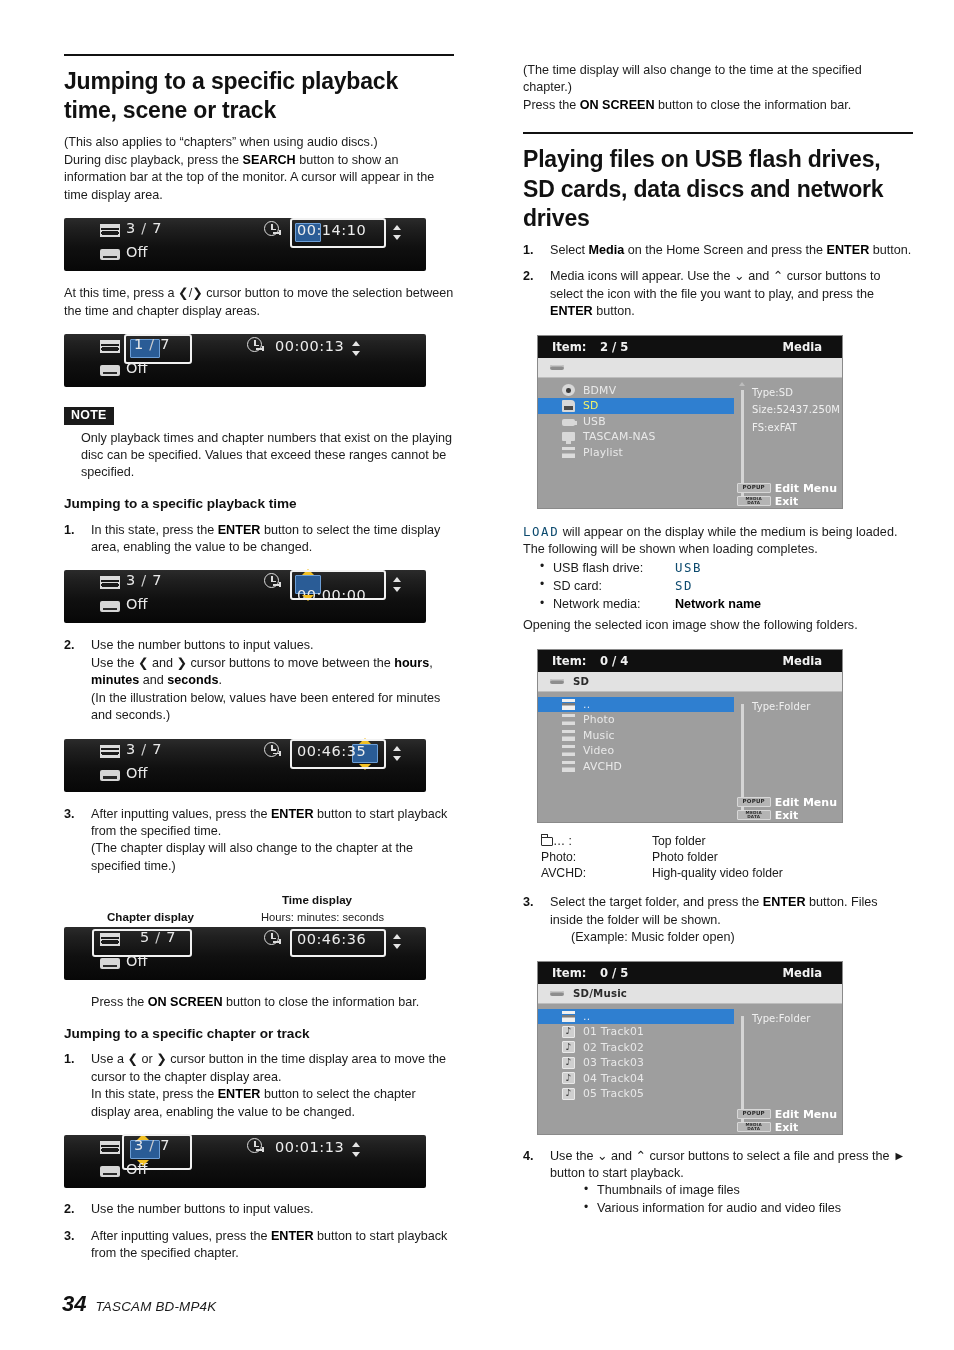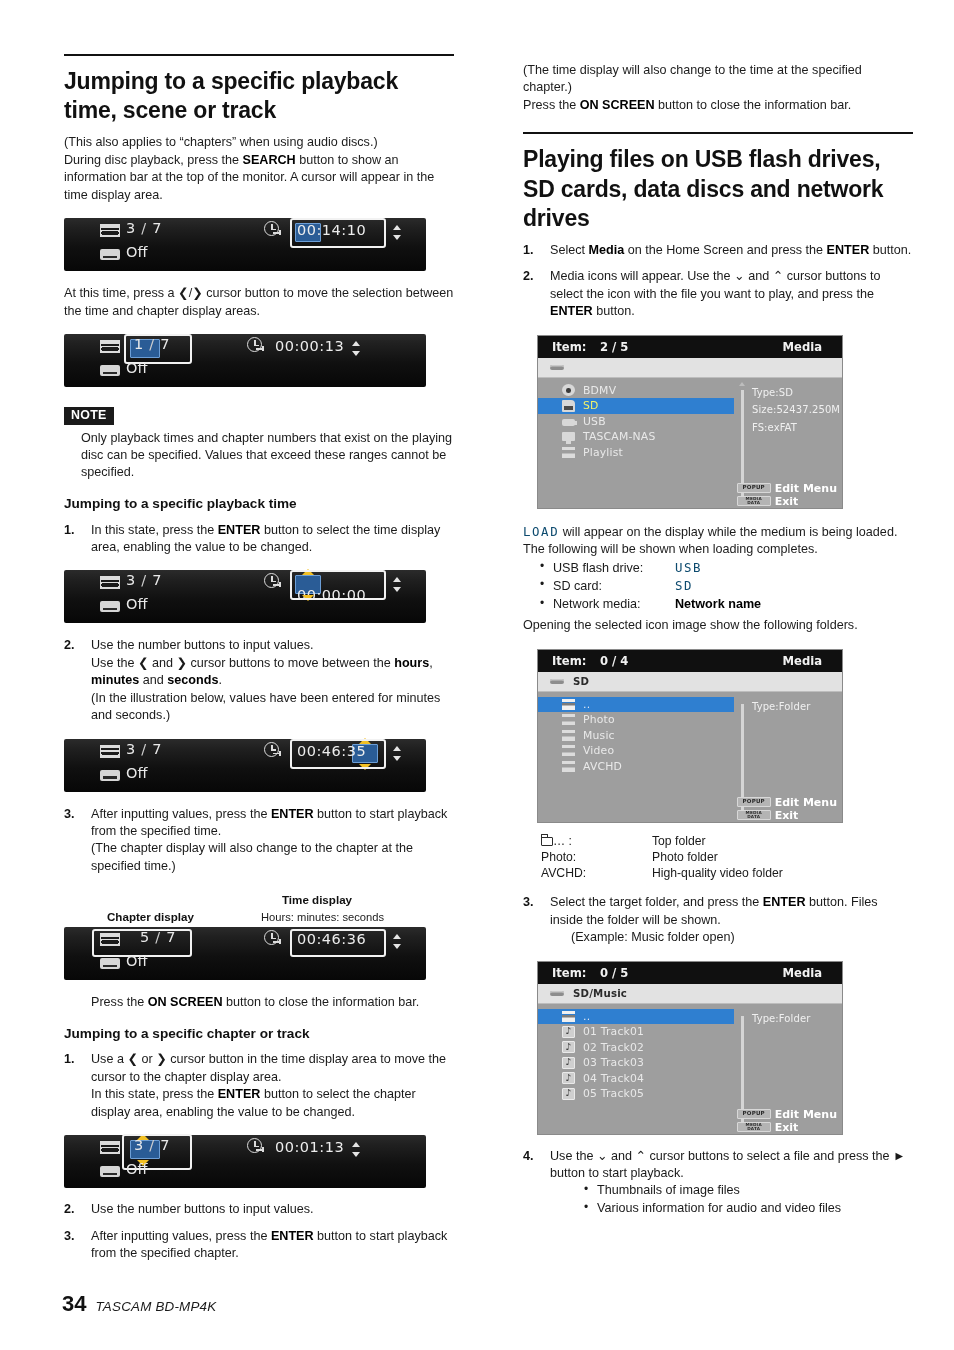--- a/index.html
+++ b/index.html
@@ -287,21 +287,21 @@
     display: inline-block; width: 12px; height: 9px; position: relative;
     border: 1.4px solid #2a2a2a; border-radius: 1px 1px 1px 1px; vertical-align: -1px;
   }
   .folder-glyph:before {
     content:""; position: absolute; left: -1.4px; top: -3.4px; width: 5px; height: 2.6px;
     border: 1.4px solid #2a2a2a; border-bottom: none; border-radius: 1px 1px 0 0;
   }
 
   
   .footer { position: absolute; left: 62px; bottom: 33px; display: flex; align-items: baseline; gap: 9px; }
-  .footer .pg { font-size: 22px; font-weight: bold; color: #111; }
+  .footer .pg { font-size: 22px; font-weight: bold; font-style: italic; color: #111; }
   .footer .mdl { font-size: 13.4px; font-style: italic; color: #1b1b1b; letter-spacing: .2px; }
 </style>
 </head>
 <body>
 
 <div class="page">
 
   <div class="col col-left" style="top:54px;">
 
     <div class="rule-top"></div>

